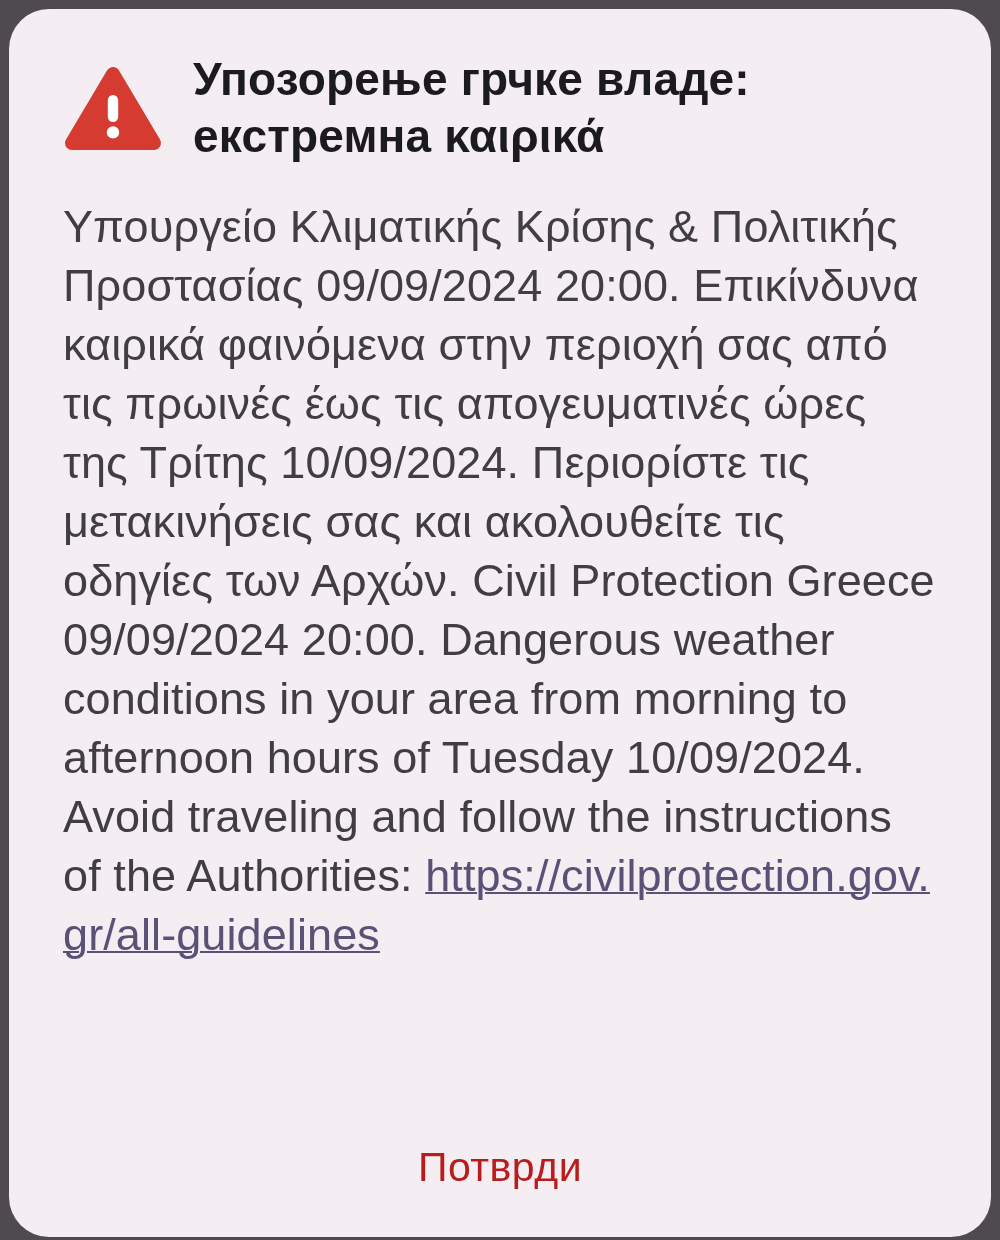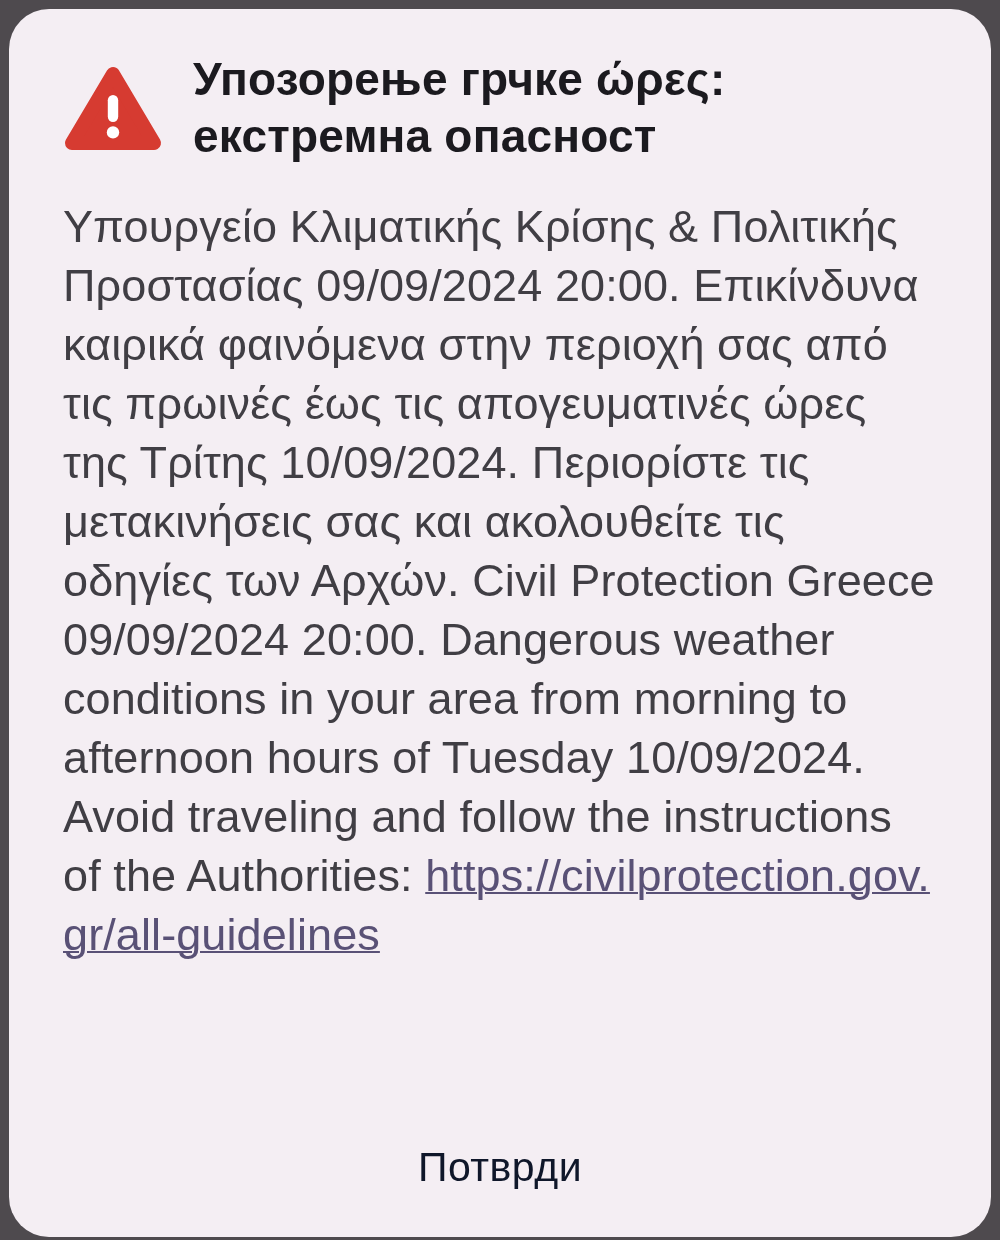--- a/index.html
+++ b/index.html
@@ -72,39 +72,39 @@
     bottom: 32px;
     text-align: center;
   }
   .confirm-button {
     background: transparent;
     border: none;
     padding: 14px 40px;
     font-family: "Liberation Sans", sans-serif;
     font-size: 41px;
     font-weight: 500;
-    color: #0f172a;
+    color: #b91c1c;
     letter-spacing: 0.5px;
     cursor: pointer;
   }
 </style>
 </head>
 <body>
 
 <div class="alert-card">
 
   <div class="alert-header">
     <span class="warn-icon-wrap">
       <svg viewBox="0 0 52 48" aria-hidden="true">
         <path d="M26 7 L46.5 41.5 H5.5 Z" stroke="#d63b31" fill="#d63b31" stroke-width="7" stroke-linejoin="round"></path>
         <rect x="23.4" y="17.5" width="5.2" height="13.5" rx="2.6" fill="#ffffff"></rect>
         <circle cx="26" cy="36.2" r="3.1" fill="#ffffff"></circle>
       </svg>
     </span>
-    <h1 class="alert-title">Упозорење грчке ώρες: екстремна опасност</h1>
+    <h1 class="alert-title">Упозорење грчке владе: екстремна καιρικά</h1>
   </div>
 
   <p class="alert-message"><span>Υπουργείο Κλιματικής Κρίσης &amp; Πολιτικής Προστασίας 09/09/2024 20:00. Επικίνδυνα καιρικά φαινόμενα στην περιοχή σας από τις πρωινές έως τις απογευματινές ώρες της Τρίτης 10/09/2024. Περιορίστε τις μετακινήσεις σας και ακολουθείτε τις οδηγίες των Αρχών. Civil Protection Greece 09/09/2024 20:00. Dangerous weather conditions in your area from morning to afternoon hours of Tuesday 10/09/2024. Avoid traveling and follow the instructions of the Authorities: </span><a class="guidelines-link">https://civilprotection.gov.gr/all-guidelines</a></p>
 
   <div class="actions-row">
     <button class="confirm-button">Потврди</button>
   </div>
 
 </div>
 

